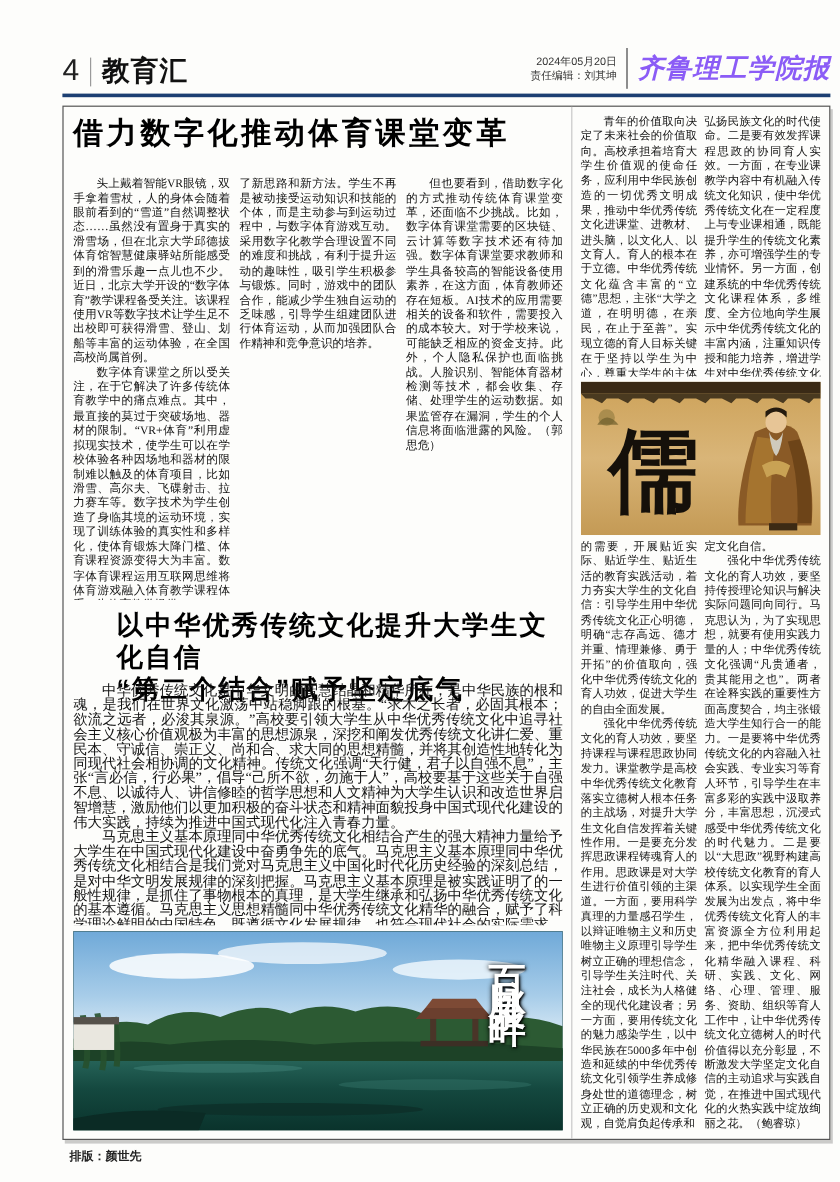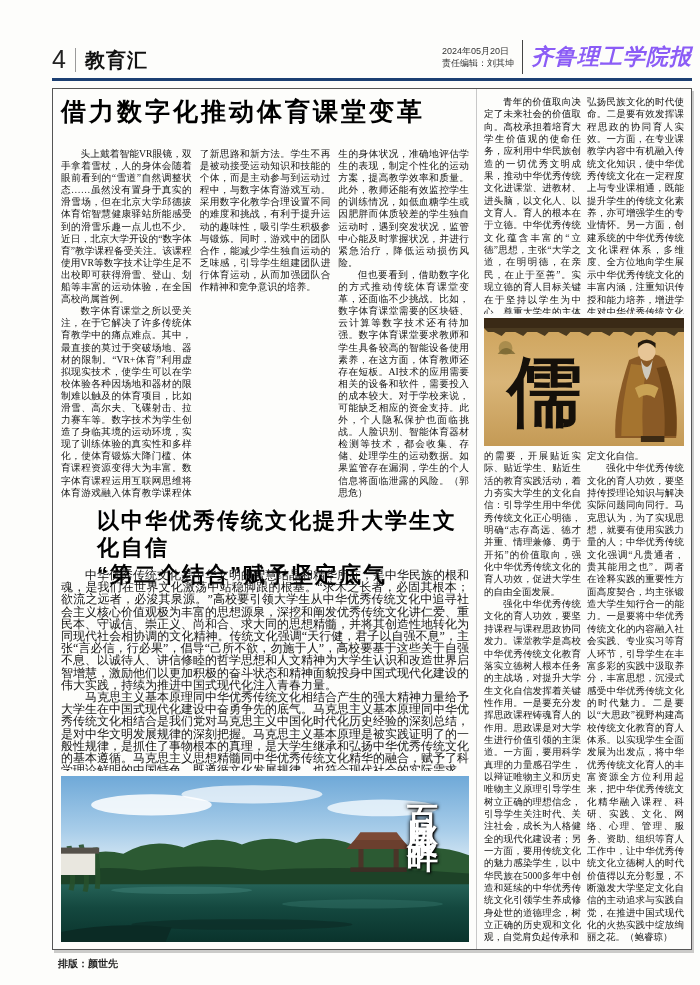--- a/index.html
+++ b/index.html
@@ -4,23 +4,23 @@
 <style>
   html,body{margin:0;padding:0;}
   body{width:700px;height:985px;background:#ffffff;font-family:"Liberation Serif",serif;color:#111;overflow:hidden;}
   .page{position:relative;width:700px;height:985px;background:#fdfdfb;}
 
   
   .header{position:absolute;left:52px;right:8px;top:26px;height:50px;display:flex;justify-content:space-between;align-items:flex-end;}
   .section-block{display:flex;align-items:center;gap:9px;padding-bottom:4px;}
   .page-num{font-size:25px;font-family:"Liberation Sans",sans-serif;color:#222;line-height:1;}
   .vbar-sm{width:1px;height:24px;background:#9a9a9a;}
-  .section-name{font-size:20px;font-weight:bold;font-family:"Liberation Sans",sans-serif;letter-spacing:1px;line-height:1;}
+  .section-name{font-size:23px;font-weight:bold;font-family:"Liberation Sans",sans-serif;letter-spacing:1px;line-height:1;}
   .mast-block{display:flex;align-items:center;gap:8px;padding-bottom:2px;}
-  .edition-info{text-align:left;font-size:9px;line-height:12px;color:#333;font-family:"Liberation Sans",sans-serif;margin-left:11px;}
+  .edition-info{text-align:right;font-size:9px;line-height:12px;color:#333;font-family:"Liberation Sans",sans-serif;margin-left:11px;}
   .vbar-lg{width:1px;height:34px;background:#444;}
   .masthead{font-size:22px;font-weight:bold;font-style:italic;letter-spacing:1px;line-height:1;}
   .head-rule{position:absolute;left:52px;right:8px;top:78px;height:3px;}
 
   
   .content-box{position:absolute;left:52px;top:88px;width:640px;height:862px;border:1px solid #555;background:#fdfdfb;box-shadow:2px 3px 0 rgba(110,110,110,.35);display:flex;box-sizing:border-box;}
   .left-region{width:424px;box-sizing:border-box;padding:7px 7px 7px 8px;border-right:1px solid #c8c8c8;display:flex;flex-direction:column;overflow:hidden;}
   .right-region{flex:1;box-sizing:border-box;padding:7px 7px 7px 7px;display:flex;flex-direction:column;overflow:hidden;}
 
   
@@ -85,21 +85,20 @@
 
       <div class="a1-cols bodytext">
         <div class="a1-col">
           <p class="ind">头上戴着智能VR眼镜，双手拿着雪杖，人的身体会随着眼前看到的“雪道”自然调整状态……虽然没有置身于真实的滑雪场，但在北京大学邱德拔体育馆智慧健康驿站所能感受到的滑雪乐趣一点儿也不少。近日，北京大学开设的“数字体育”教学课程备受关注。该课程使用VR等数字技术让学生足不出校即可获得滑雪、登山、划船等丰富的运动体验，在全国高校尚属首例。</p>
           <p class="ind">数字体育课堂之所以受关注，在于它解决了许多传统体育教学中的痛点难点。其中，最直接的莫过于突破场地、器材的限制。“VR+体育”利用虚拟现实技术，使学生可以在学校体验各种因场地和器材的限制难以触及的体育项目，比如滑雪、高尔夫、飞碟射击、拉力赛车等。数字技术为学生创造了身临其境的运动环境，实现了训练体验的真实性和多样化，使体育锻炼大降门槛、体育课程资源变得大为丰富。数字体育课程运用互联网思维将体育游戏融入体育教学课程体系，为体育教学提供</p>
         </div>
         <div class="a1-col">
           <p>了新思路和新方法。学生不再是被动接受运动知识和技能的个体，而是主动参与到运动过程中，与数字体育游戏互动。采用数字化教学合理设置不同的难度和挑战，有利于提升运动的趣味性，吸引学生积极参与锻炼。同时，游戏中的团队合作，能减少学生独自运动的乏味感，引导学生组建团队进行体育运动，从而加强团队合作精神和竞争意识的培养。</p>
         </div>
         <div class="a1-col">
-          <p>生的身体状况，准确地评估学生的表现，制定个性化的运动方案，提高教学效率和质量。此外，教师还能有效监控学生的训练情况，如低血糖学生或因肥胖而体质较差的学生独自运动时，遇到突发状况，监管中心能及时掌握状况，并进行紧急治疗，降低运动损伤风险。</p>
           <p class="ind">但也要看到，借助数字化的方式推动传统体育课堂变革，还面临不少挑战。比如，数字体育课堂需要的区块链、云计算等数字技术还有待加强。数字体育课堂要求教师和学生具备较高的智能设备使用素养，在这方面，体育教师还存在短板。AI技术的应用需要相关的设备和软件，需要投入的成本较大。对于学校来说，可能缺乏相应的资金支持。此外，个人隐私保护也面临挑战。人脸识别、智能体育器材检测等技术，都会收集、存储、处理学生的运动数据。如果监管存在漏洞，学生的个人信息将面临泄露的风险。（郭思危）</p>
         </div>
       </div>
 
       <div class="headline a2-title">
         <div>以中华优秀传统文化提升大学生文化自信</div>
         <div>“第二个结合”赋予坚定底气</div>
       </div>
 
       <div class="a2-body bodytext">

